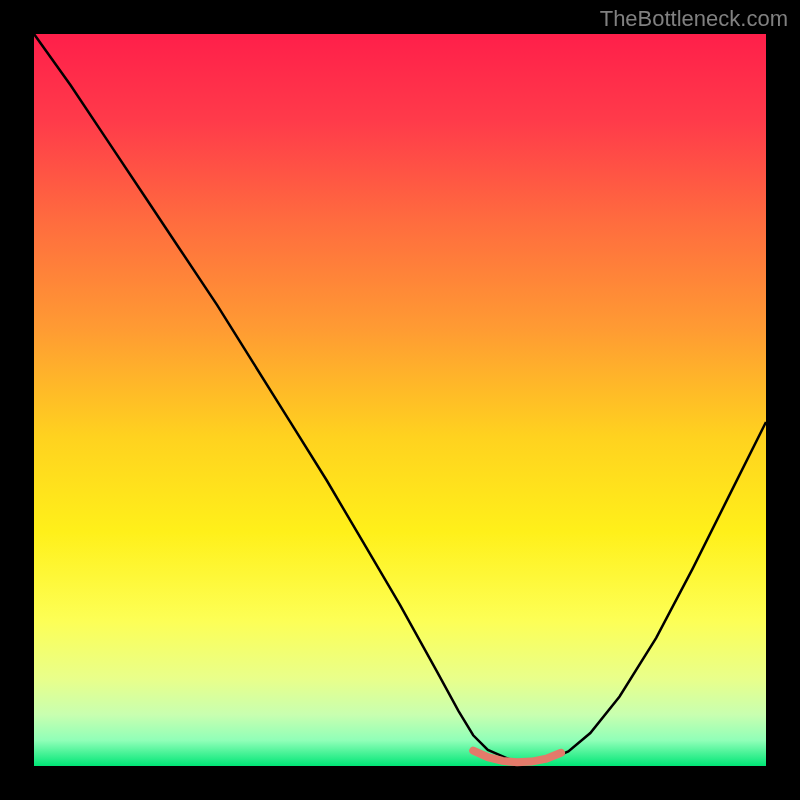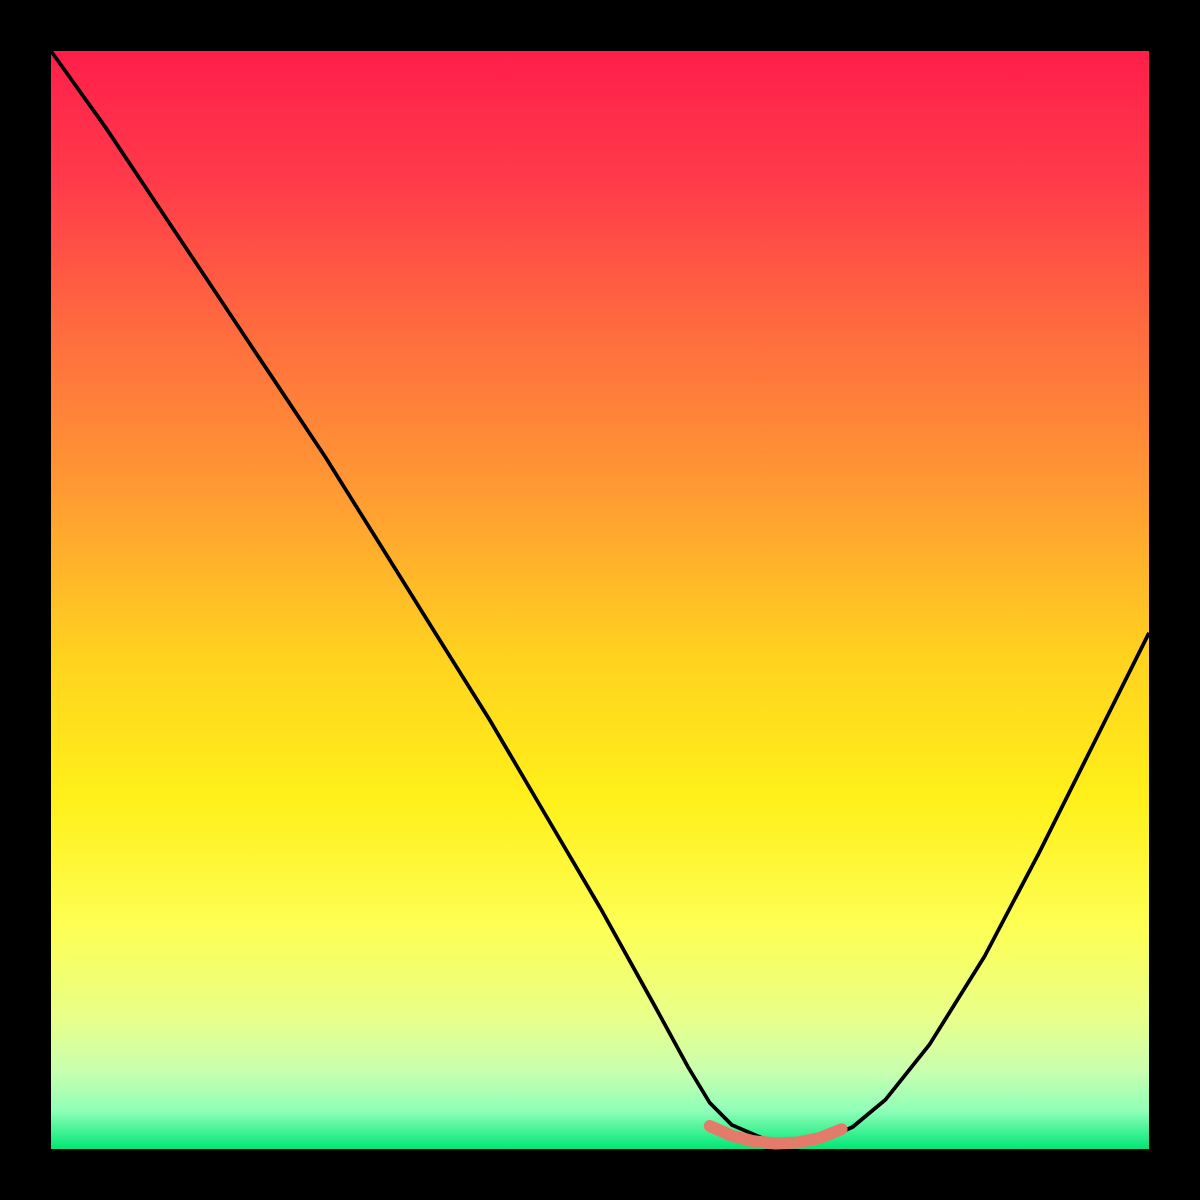--- a/index.html
+++ b/index.html
@@ -24,20 +24,21 @@
     font-weight: normal;
     z-index: 10;
     font-family: Arial, sans-serif;
   }
   svg { display: block; }
 </style>
 </head>
 <body>
 
 <div class="chart-container">
+  <div class="watermark">TheBottleneck.com</div>
   <svg id="chart-svg" width="800" height="800">
     <defs>
       <linearGradient id="bg-gradient" x1="0" y1="0" x2="0" y2="1">
           <stop offset="0%" stop-color="#ff1f4a"></stop>
           <stop offset="12%" stop-color="#ff3b4a"></stop>
           <stop offset="25%" stop-color="#ff6a3f"></stop>
           <stop offset="40%" stop-color="#ff9a33"></stop>
           <stop offset="55.00000000000001%" stop-color="#ffd21f"></stop>
           <stop offset="68%" stop-color="#fff01a"></stop>
           <stop offset="80%" stop-color="#fdff55"></stop>

